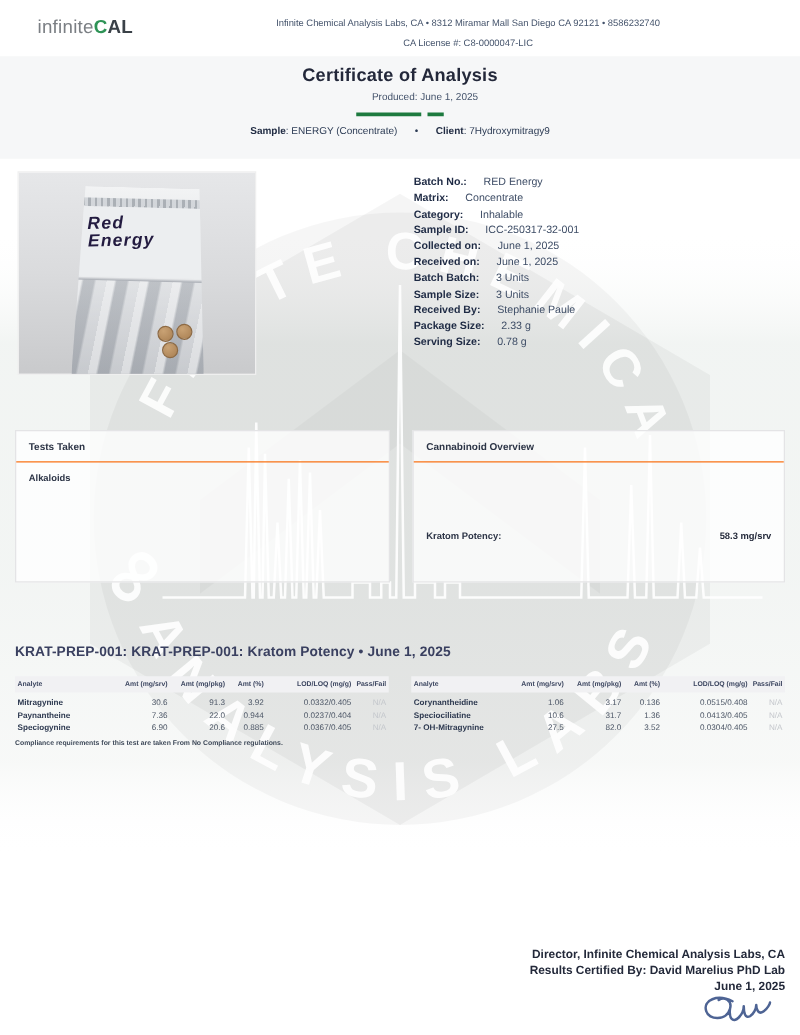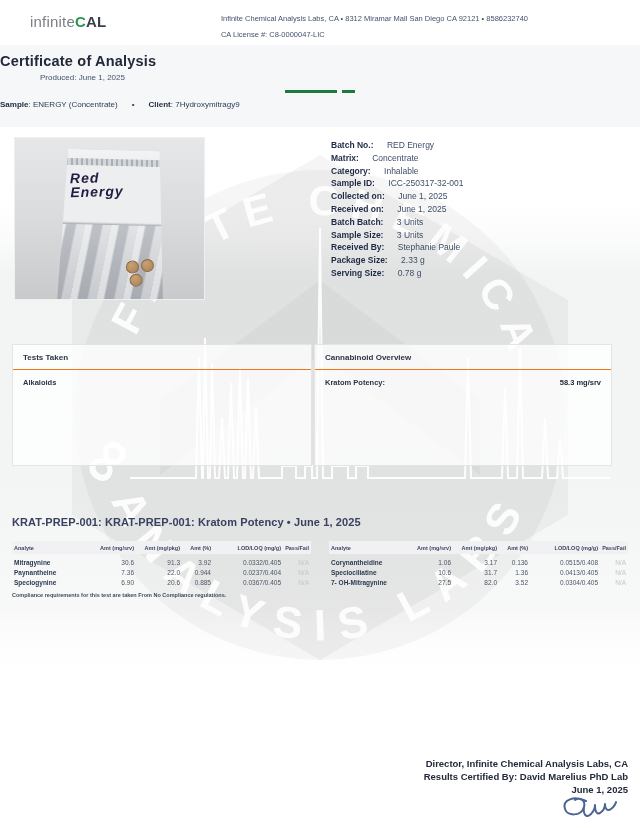--- a/index.html
+++ b/index.html
@@ -7,23 +7,23 @@
   .page {
     position:relative; width:640px; height:828px; background:#ffffff;
     font-family:"Liberation Sans","DejaVu Sans",sans-serif; overflow:hidden;
     color:#2e3c55;
   }
   
   .top-header { position:absolute; top:0; left:0; width:544px; height:45px; background:#fff; z-index:3; }
   .logo { position:absolute; left:30px; top:13px; font-size:15px; color:#7b7f84; letter-spacing:.2px; }
   .logo .cal { font-weight:700; color:#3a4148; }
   .logo .cal-c { color:#2e9356; }
-  .lab-address { position:absolute; right:16px; top:11px; text-align:left; font-size:7.5px; line-height:16px; color:#44536b; }
-  
-  .title-band { position:absolute; top:45px; left:0; width:640px; height:82px; background:#f6f7f8; text-align:left; z-index:3; }
+  .lab-address { position:absolute; right:16px; top:11px; text-align:center; font-size:7.5px; line-height:16px; color:#44536b; }
+  
+  .title-band { position:absolute; top:45px; left:0; width:640px; height:82px; background:#f6f7f8; text-align:center; z-index:3; }
   .coa-title { padding-top:8px; font-size:14.5px; font-weight:700; color:#23283a; letter-spacing:.2px; }
   .produced { margin-top:4px; font-size:8px; color:#44536b;padding-left:40px; }
   .green-divider { margin:8px auto 0; width:90px; height:3px; display:flex; justify-content:center; align-items:center; gap:5px; }
   .seg-long { width:52px; height:3px; background:#1d7a3f; }
   .seg-short { width:13px; height:3px; background:#1d7a3f; }
   .sample-client { margin-top:7px; font-size:8px; color:#2d3c55; }
   .sample-client b { color:#222d44; }
   .sc-dot { display:inline-block; margin:0 14px; color:#2d3c55; }
   
   .watermark { position:absolute; top:130px; left:0; width:640px; height:560px; z-index:0; pointer-events:none; }
@@ -49,24 +49,24 @@
   .tablet.t1 { left:68px; top:110px; }
   .tablet.t2 { left:83px; top:108px; }
   .tablet.t3 { left:72px; top:123px; }
   
   .sample-info { position:absolute; left:331px; top:139px; z-index:2; font-size:8.5px; line-height:12.8px; }
   .sample-info .kv b { color:#1e2a44; }
   .sample-info .kv span { color:#3e4d66;padding-left:11px; }
   
   .card { position:absolute; z-index:2; background:rgba(255,255,255,.78); border:1px solid #e4e4e6; }
   .tests-card { left:12px; top:344px; width:300px; height:122px; }
-  .cannab-card { left:314px; top:344px; width:298px; height:122px; }
+  .cannab-card { left:330px; top:344px; width:298px; height:122px; }
   .card-title { font-size:8px; font-weight:700; color:#2c3446; padding:8px 10px 7px; border-bottom:1px solid #f97316; }
   .card-body { padding:8px 10px; font-size:7.5px; font-weight:700; color:#2c3446; }
-  .kratom-row { display:flex; justify-content:space-between; align-items:baseline; }
+  .kratom-row { display:flex; justify-content:space-between; align-items:baseline;margin-top:46px; }
   .kratom-row .kr-value { font-weight:700; color:#23293a; }
   
   .section-title { position:absolute; left:12px; top:516px; z-index:2; font-size:11px; font-weight:700; color:#3a4060; letter-spacing:.1px; }
   .tables { position:absolute; left:12px; top:541px; width:616px; display:flex; gap:18px; z-index:2; }
   .rtable { width:299px; }
   .thead, .trow { display:grid; grid-template-columns:86px 34px 46px 31px 70px 1fr; }
   .thead { background:#f1f1f3; padding:4px 2px 3px; font-size:5.5px; font-weight:700; color:#3c4660; }
   .thead span { white-space:nowrap; }
   .trow { padding:1.5px 2px; font-size:6.5px; color:#4c5666; }
   .trow:first-of-type { padding-top:5px; }

